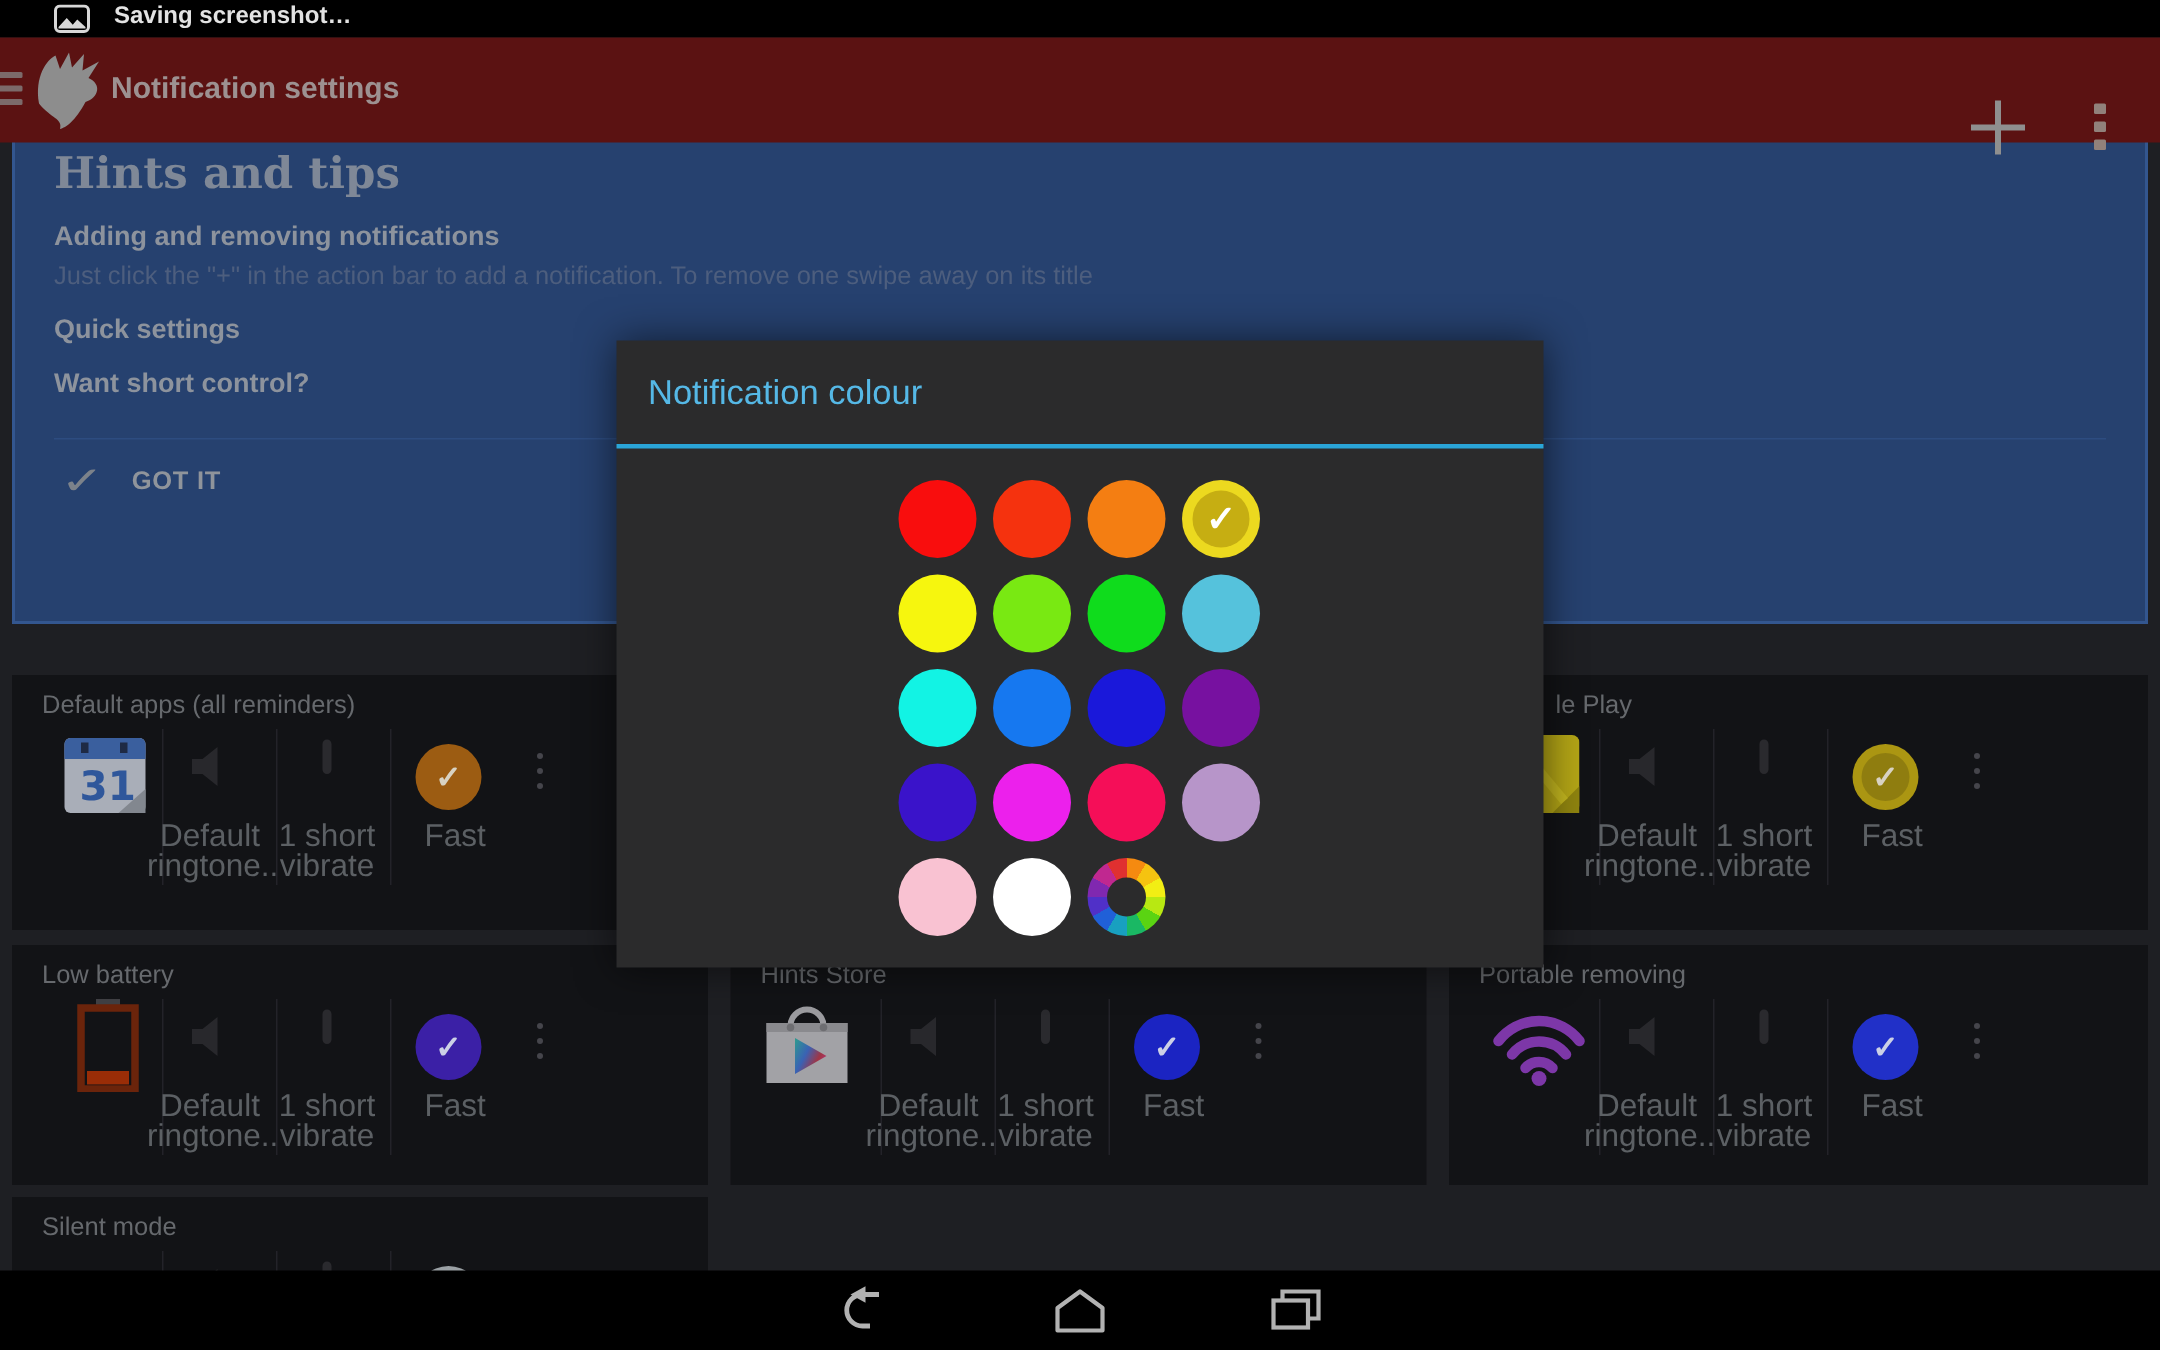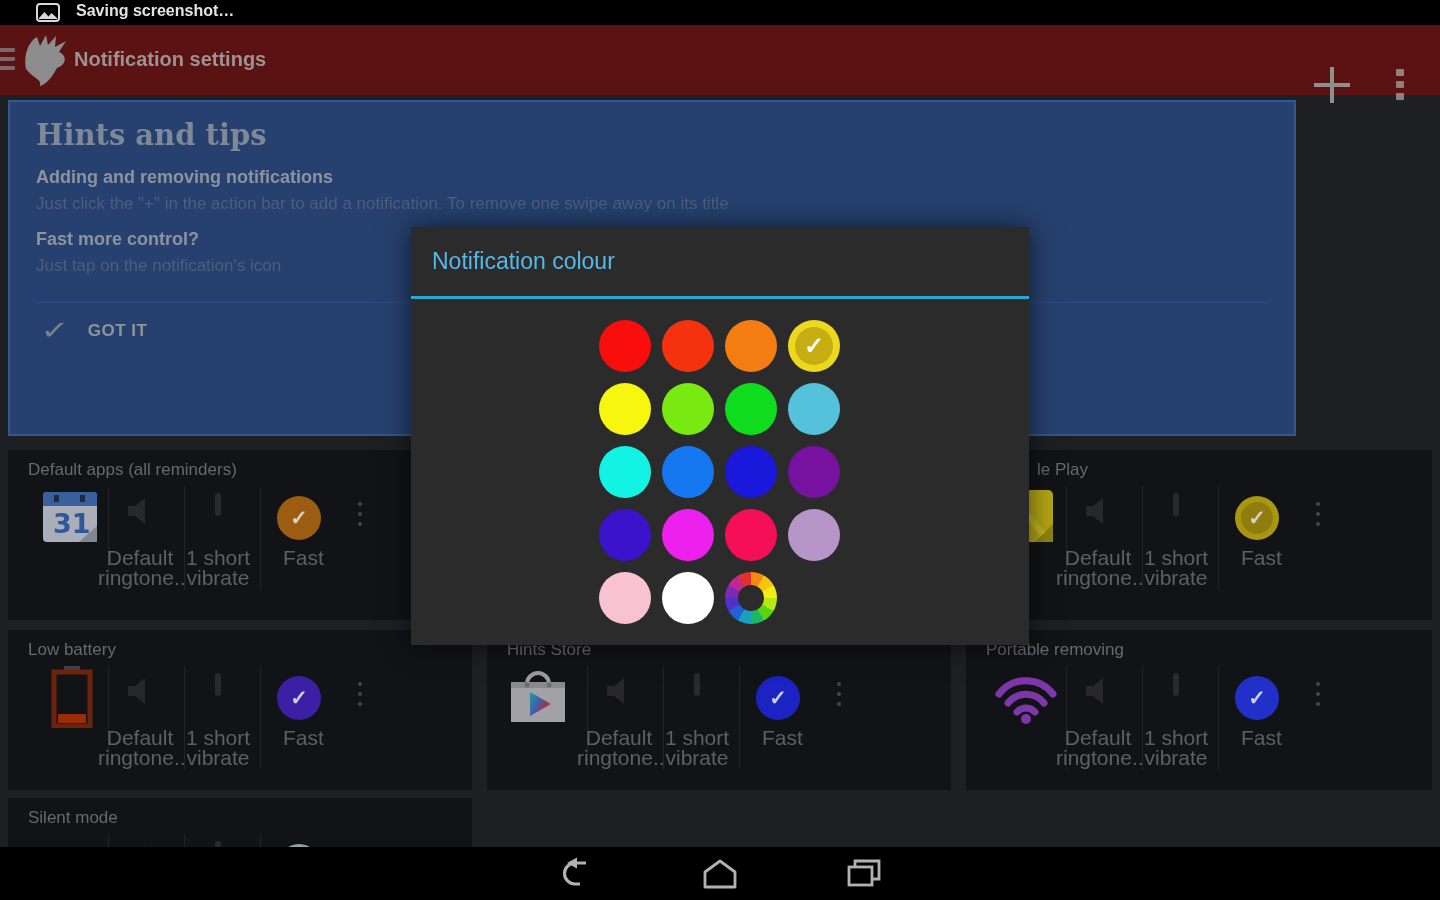--- a/index.html
+++ b/index.html
@@ -17,21 +17,21 @@
   .hamburger span{display:block;width:24px;height:4px;background:#7c6a6a;margin-bottom:5px;border-radius:1px;}
   .logo{position:absolute;left:20px;top:8px;}
   .ab-title{position:absolute;left:74px;top:23px;font-size:20px;font-weight:700;color:#9d9191;}
   .plus-btn{position:absolute;left:1314px;top:42px;width:36px;height:36px;}
   .plus-btn:before{content:"";position:absolute;left:0;top:16px;width:36px;height:4px;background:#8f8f8f;}
   .plus-btn:after{content:"";position:absolute;left:16px;top:0;width:4px;height:36px;background:#8f8f8f;}
   .overflow{position:absolute;left:1396px;top:44px;width:8px;}
   .overflow span{display:block;width:8px;height:7px;background:#91817b;margin-bottom:5px;border-radius:1px;}
 
   
-  .hint-card{position:absolute;left:8px;top:100px;width:1288px;height:336px;box-sizing:border-box;
+  .hint-card{position:absolute;left:8px;top:80px;width:1424px;height:336px;box-sizing:border-box;
              background:#26416f;border:2px solid #33568f;padding:14px 20px;z-index:5;}
   .hint-title{font-family:"DejaVu Serif","Liberation Serif",serif;font-weight:700;font-size:29px;color:#7f8897;margin:2px 0 14px 6px;}
   .hint-h{font-size:18px;font-weight:700;color:#8d939d;margin:15px 0 0 6px;}
   .hint-p{font-size:17px;color:#4d5e7e;margin:6px 0 0 6px;}
   .hint-div{height:1px;background:#2d4c80;margin:26px 6px 12px 6px;}
   .got-it{display:flex;align-items:center;gap:22px;margin-left:14px;margin-top:4px;}
   .got-check{font-size:26px;color:#7c828a;transform:scaleX(1.35);}
   .got-label{font-size:17px;font-weight:700;letter-spacing:.5px;color:#8f949b;}
 
   
@@ -104,22 +104,22 @@
         <span></span>
         <span></span>
         <span></span>
       </div>
   </div>
 
   <div class="hint-card">
     <div class="hint-title">Hints and tips</div>
     <div class="hint-h">Adding and removing notifications</div>
     <div class="hint-p">Just click the "+" in the action bar to add a notification. To remove one swipe away on its title</div>
-    <div class="hint-h">Fast more control?</div>
-    <div class="hint-p">Just tap on the notification's icon</div>
+    <div class="hint-h">Quick settings</div>
+    <div class="hint-h">Want short control?</div>
     <div class="hint-div"></div>
     <div class="got-it">
       <span class="got-check">✓</span>
       <span class="got-label">GOT IT</span>
     </div>
   </div>
 
   <div id="cards">
       <div class="card" style="left: 8px; top: 450px; width: 464px; height: 170px;">
         <div class="card-title">Default apps (all reminders)</div>

